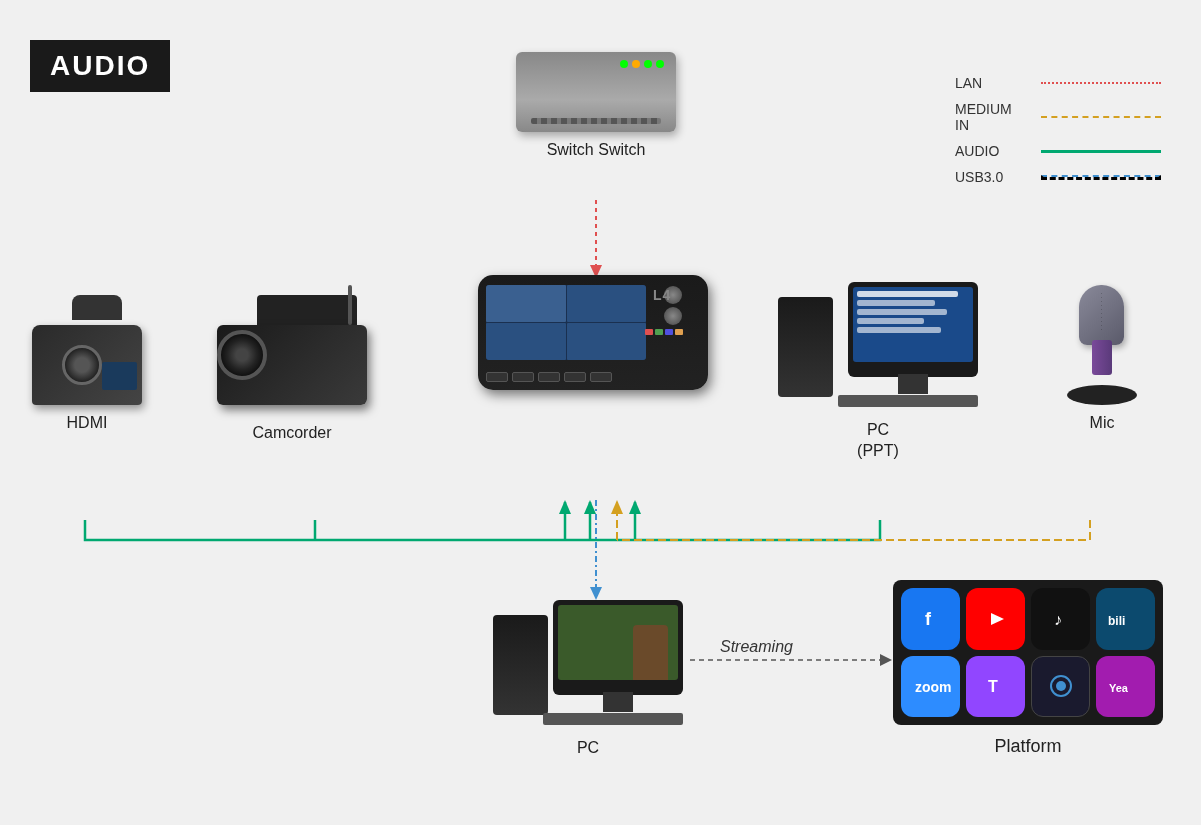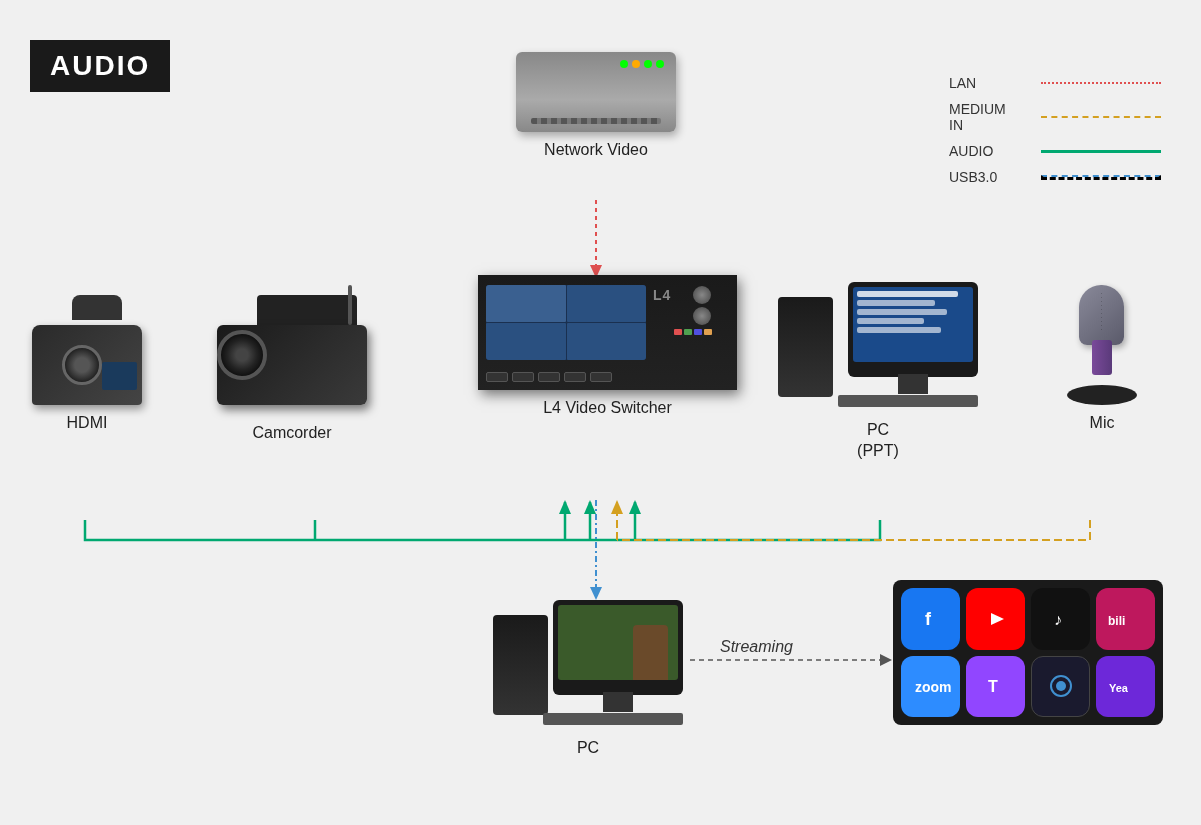--- a/index.html
+++ b/index.html
@@ -27,21 +27,21 @@
     
     .legend {
       position: absolute;
       top: 75px;
       right: 40px;
     }
     .legend-item {
       display: flex;
       align-items: center;
       margin-bottom: 10px;
-      gap: 22px;
+      gap: 16px;
     }
     .legend-label {
       font-size: 14px;
       color: #333;
       width: 70px;
     }
     .legend-line {
       width: 120px;
       height: 2px;
     }
@@ -131,24 +131,24 @@
       display: flex;
       align-items: center;
       justify-content: center;
       font-size: 13px;
       font-weight: bold;
       color: white;
     }
     .icon-facebook { background: #1877f2; }
     .icon-youtube { background: #ff0000; }
     .icon-tiktok { background: #000; }
-    .icon-bilibili { background: #be185d; }
+    .icon-bilibili { background: #0c4a6e; }
     .icon-zoom { background: #2d8cff; }
     .icon-twitch { background: #9146ff; }
-    .icon-yealink { background: #6d28d9; }
+    .icon-yealink { background: #a21caf; }
 
     
     .img-network-switch {
       width: 160px;
       height: 80px;
       background: linear-gradient(180deg, #888 0%, #999 30%, #aaa 60%, #888 100%);
       border-radius: 6px;
       position: relative;
       box-shadow: 2px 4px 8px rgba(0,0,0,0.3);
     }
@@ -256,24 +256,24 @@
       width: 4px;
       height: 40px;
       background: #555;
       border-radius: 2px;
       position: absolute;
       top: 0;
       right: 30px;
     }
 
     .img-l4-switcher {
-      width: 259px;
+      width: 230px;
       height: 115px;
       background: linear-gradient(180deg, #1a1a1a 0%, #222 100%);
-      border-radius: 0;
+      border-radius: 15px;
       position: relative;
       box-shadow: 3px 5px 12px rgba(0,0,0,0.5);
       overflow: hidden;
     }
     .img-l4-screen {
       width: 160px;
       height: 75px;
       background: #1a3050;
       position: absolute;
       top: 10px;
@@ -562,21 +562,21 @@
     <div class="legend-line line-hdmi"></div>
   </div>
   <div class="legend-item">
     <span class="legend-label">USB3.0</span>
     <div class="legend-line line-usb"></div>
   </div>
 </div>
 
 <div class="device network-switch" style="left:516px; top:52px;">
   <div class="img-network-switch"></div>
-  <div class="device-label">Network Video</div>
+  <div class="device-label">Switch Switch</div>
 </div>
 
 <div class="device dslr" style="left:22px; top:295px;">
   <div class="img-dslr">
     <div class="img-dslr-hump"></div>
     <div class="img-dslr-body">
       <div class="img-dslr-lens"></div>
       <div class="img-dslr-screen"></div>
     </div>
   </div>
@@ -616,21 +616,20 @@
     </div>
     <div class="img-l4-bottom">
       <div class="l4-bot-btn"></div>
       <div class="l4-bot-btn"></div>
       <div class="l4-bot-btn"></div>
       <div class="l4-bot-btn"></div>
       <div class="l4-bot-btn"></div>
     </div>
     <span class="l4-label">L4</span>
   </div>
-  <div class="device-label">L4 Video Switcher</div>
 </div>
 
 <div class="device pc-ppt" style="left:778px; top:282px;">
   <div class="img-pc-ppt">
     <div class="pc-tower"></div>
     <div class="pc-monitor">
       <div class="pc-screen">
         <div class="pc-screen-line" style="width:90%;background:rgba(255,255,255,0.8)"></div>
         <div class="pc-screen-line" style="width:70%"></div>
         <div class="pc-screen-line" style="width:80%"></div>
@@ -717,13 +716,14 @@
           <circle cx="20" cy="14" r="5" fill="#4090d0"></circle>
         </svg>
     </div>
 
     <div class="platform-icon icon-yealink">
       <svg width="40" height="28" viewBox="0 0 40 28">
           <text x="3" y="20" font-size="11" fill="white" font-weight="bold">Yea</text>
         </svg>
     </div>
   </div>
+  <div class="device-label" style="color:#222; margin-top:10px; font-size:18px;">Platform</div>
 </div>
 
 </body></html>

